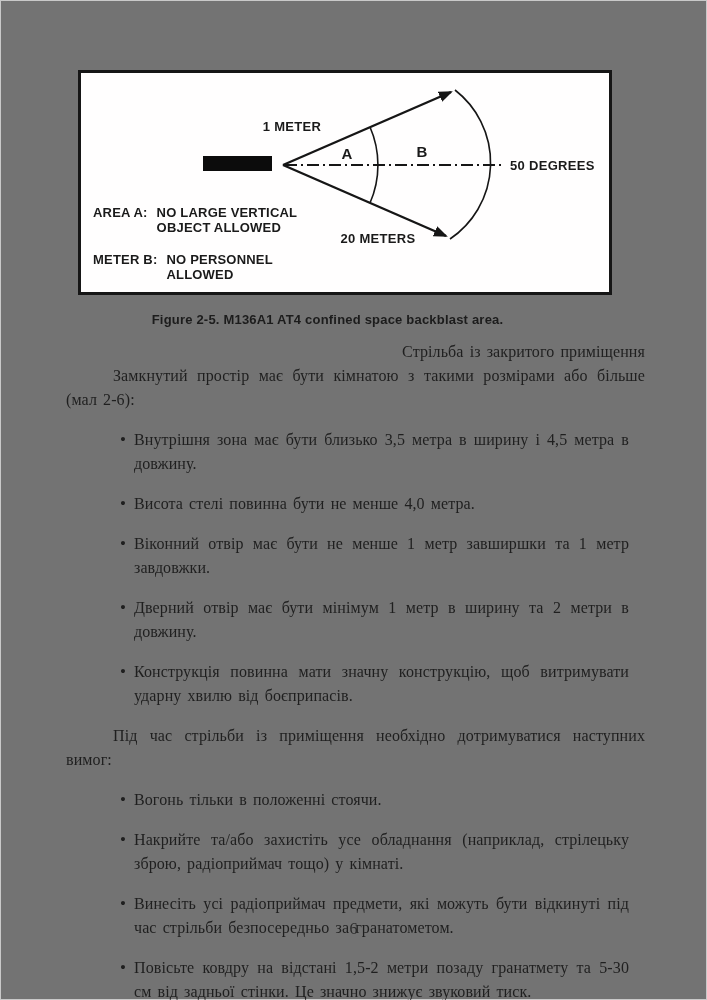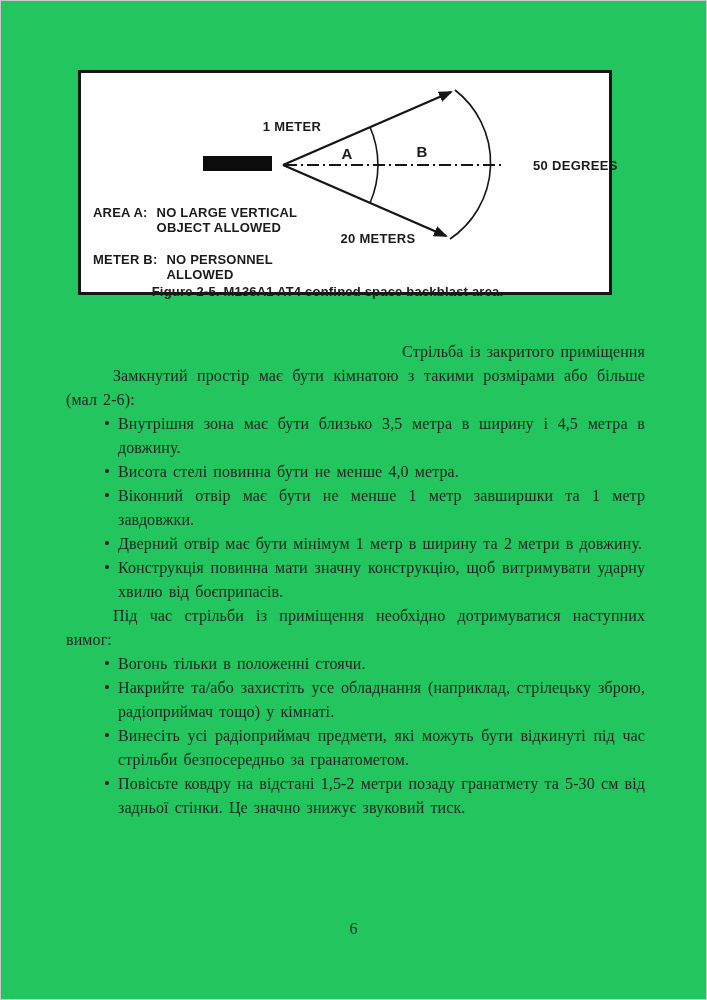--- a/index.html
+++ b/index.html
@@ -1,21 +1,21 @@
 <!DOCTYPE html>
 <html><head>
 <meta charset="utf-8">
 <style>
   html, body { margin: 0; padding: 0; background: #e8e8e8; }
   .page {
     position: relative;
     width: 707px;
     height: 1000px;
     margin: 0 auto;
-    background: #22c55e;
+    background: #737373;
     box-shadow: inset 0 0 0 1px #c9c9c9;
     font-family: "Liberation Serif", serif;
     color: #1f1f1f;
     overflow: hidden;
   }
 
   
   .figure-box {
     position: absolute;
     left: 78px; top: 70px;
@@ -46,21 +46,21 @@
     line-height: 15px;
     color: #1a1a1a;
     letter-spacing: 0.2px;
   }
   .area-note .note-label { white-space: nowrap; }
   .area-note-a .note-text { width: 142px; }
   .area-note-b .note-text { width: 112px; }
 
   .figure-caption {
     position: absolute;
-    left: 0; top: 284px;
+    left: 0; top: 312px;
     width: 655px;
     text-align: center;
     font-family: "Liberation Sans", sans-serif;
     font-weight: bold;
     font-size: 13px;
     color: #1c1c1c;
     letter-spacing: 0.2px;
   }
 
   
@@ -73,21 +73,21 @@
     text-align: justify;
     word-spacing: 2px;
     letter-spacing: 0.1px;
   }
   .para { margin: 0; text-indent: 47px; }
   .para.no-justify { text-align: right; }
   ul.req-list { margin: 0; padding: 0; list-style: none; }
   ul.req-list li {
     position: relative;
     padding-left: 52px;
-    margin: 0;
+    margin: 16px;
   }
   ul.req-list li::before {
     content: "\2022";
     position: absolute;
     left: 38px;
     top: 0;
     font-size: 17px;
   }
 
   .page-number {
@@ -120,21 +120,21 @@
       <line x1="202" y1="92" x2="365" y2="163" stroke="#161616" stroke-width="2.4" marker-end="url(#arrowhead)"></line>
 
       <path d="M289,54 A95,95 0 0 1 289,130" fill="none" stroke="#161616" stroke-width="1.6"></path>
 
       <path d="M374,17 A92,92 0 0 1 369,166" fill="none" stroke="#161616" stroke-width="1.6"></path>
     </svg>
 
     <div class="fig-label" style="left:211px; top:53px;">1 METER</div>
     <div class="fig-label" style="left:266px; top:80px; font-size:15px;">A</div>
     <div class="fig-label" style="left:341px; top:78px; font-size:15px;">B</div>
-    <div class="fig-label left-anchor" style="left:452px; top:92px;">50 DEGREES</div>
+    <div class="fig-label left-anchor" style="left:429px; top:92px;">50 DEGREES</div>
     <div class="fig-label" style="left:297px; top:165px;">20 METERS</div>
 
     <div class="area-note area-note-a" style="left:12px; top:132px;">
       <span class="note-label">AREA A:</span>
       <span class="note-text">NO LARGE VERTICAL OBJECT ALLOWED</span>
     </div>
     <div class="area-note area-note-b" style="left:12px; top:179px;">
       <span class="note-label">METER B:</span>
       <span class="note-text">NO PERSONNEL ALLOWED</span>
     </div>

